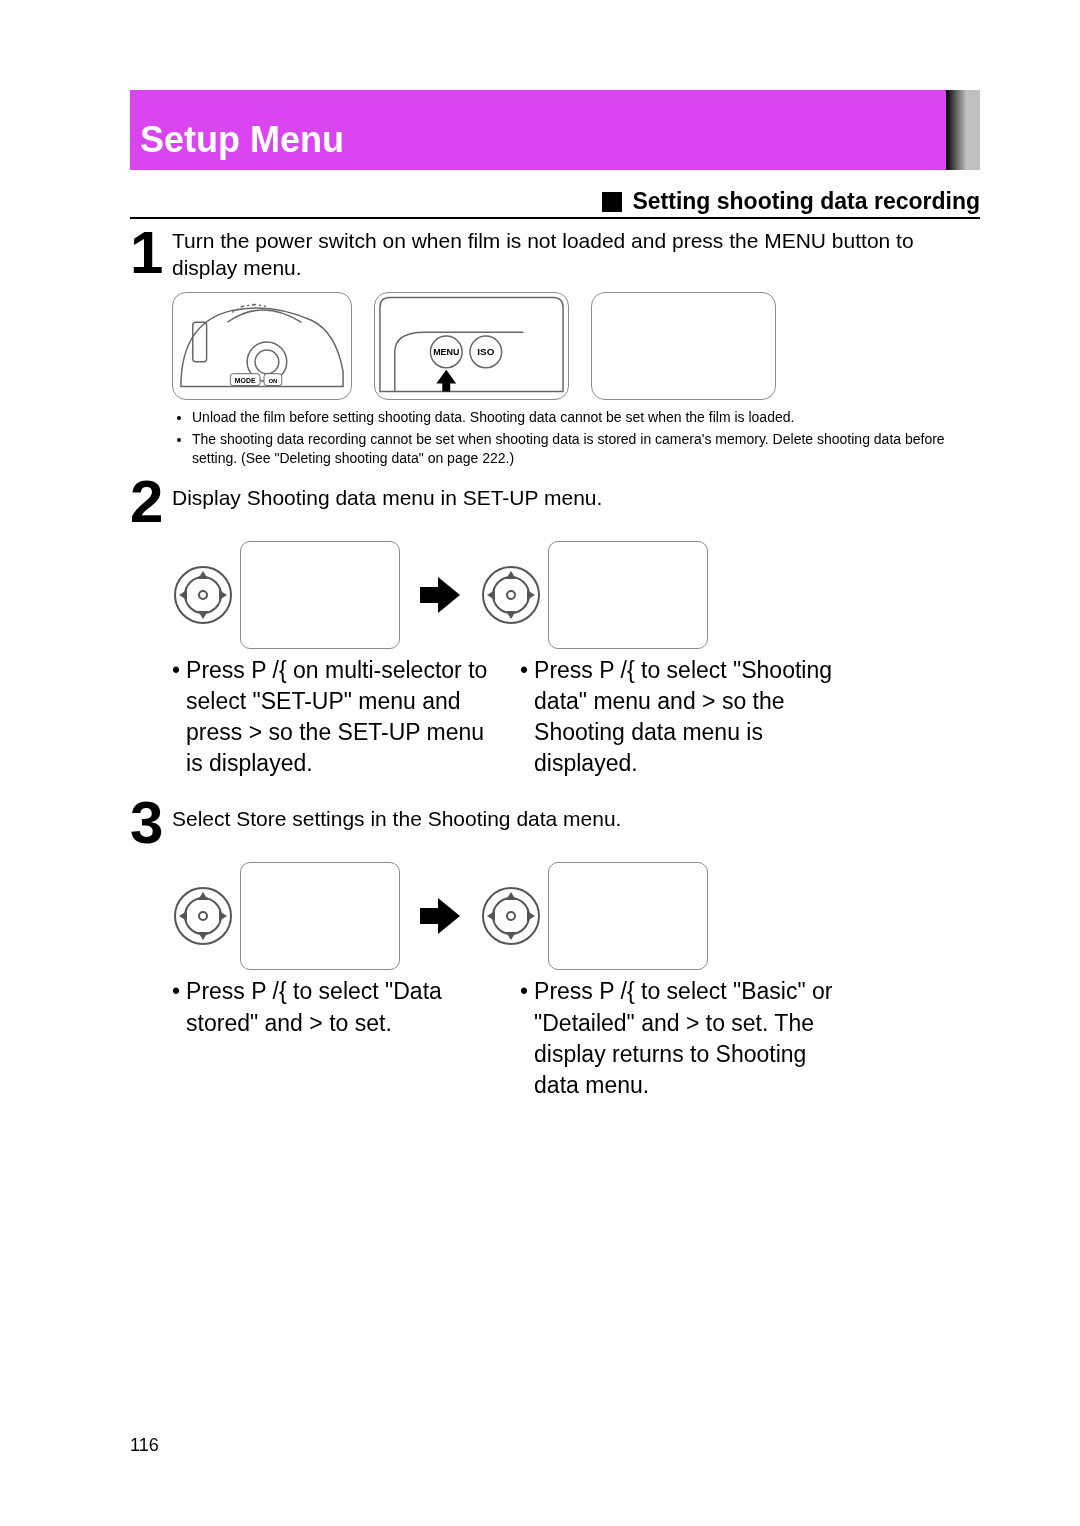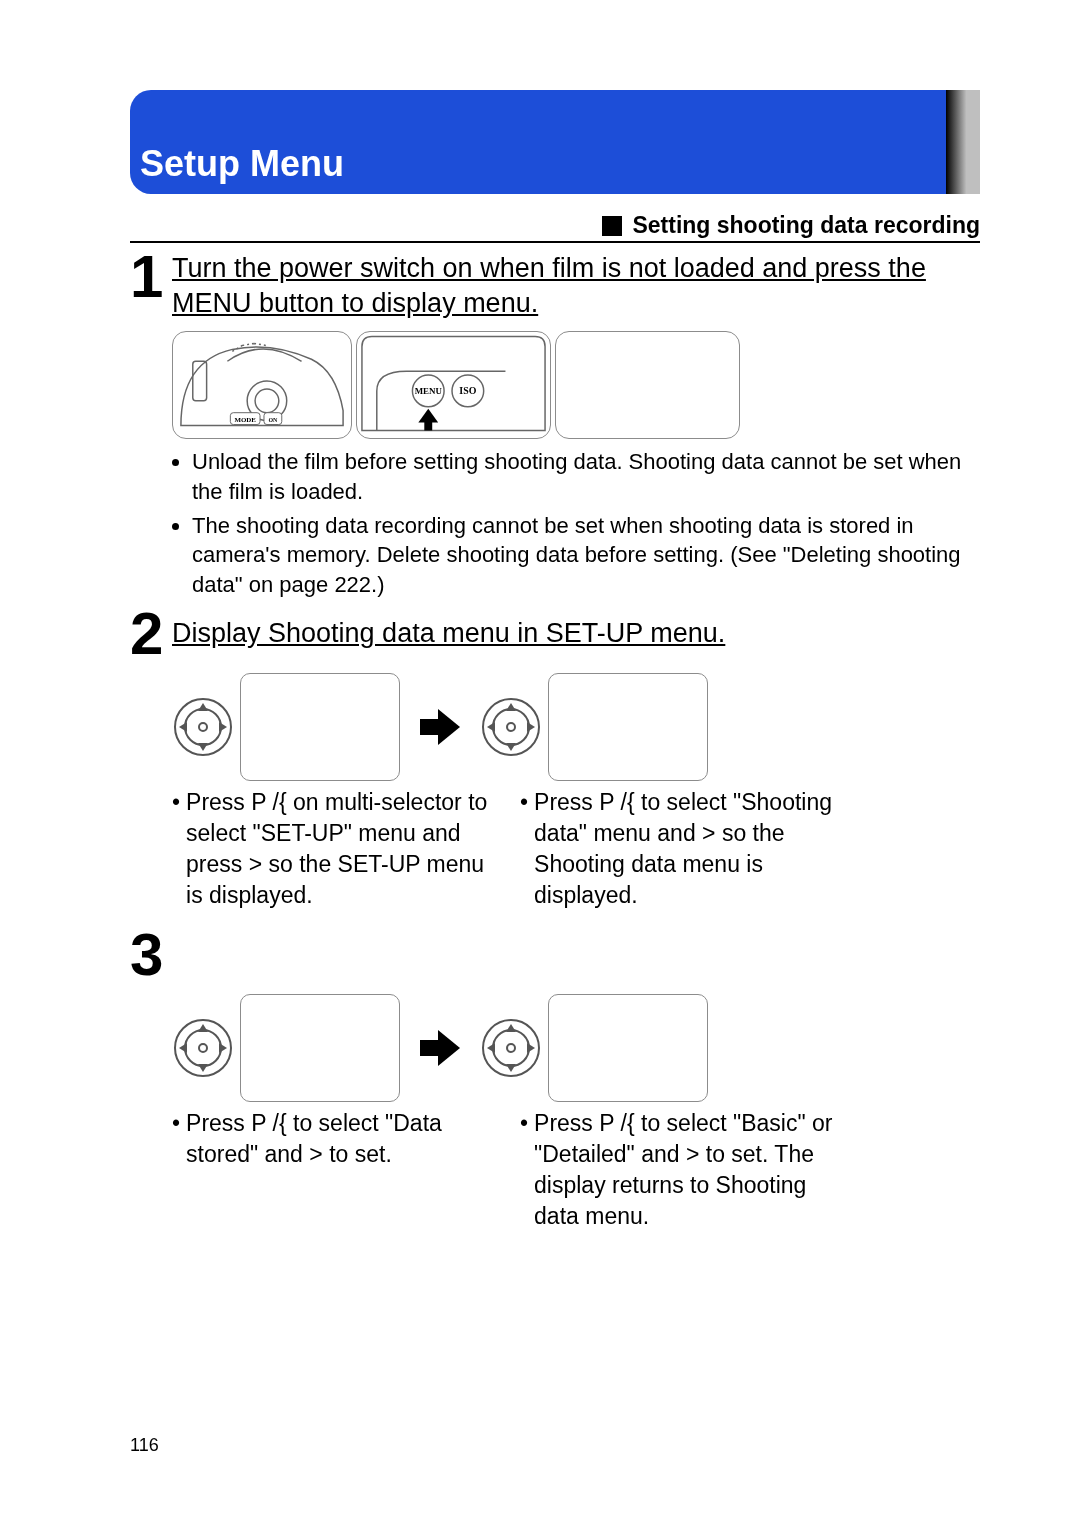--- a/index.html
+++ b/index.html
@@ -12,30 +12,29 @@
   .page {
     width: 1080px;
     height: 1526px;
     box-sizing: border-box;
     padding: 90px 100px 50px 130px;
     position: relative;
   }
 
   
   .titlebar {
-    background: #1d4ed8;
+    background: #d946ef;
     color: #fff;
-    height: 104px;
+    height: 80px;
     display: flex;
     align-items: flex-end;
     padding: 0 10px 12px 10px;
     box-sizing: border-box;
     margin-bottom: 18px;
     position: relative;
-    border-radius: 21px;
   }
   
   .titlebar::after {
     content: "";
     position: absolute;
     right: 0;
     top: 0;
     width: 34px;
     height: 100%;
     background: linear-gradient(90deg, #000 0%, #bfbfbf 60%, #bfbfbf 100%);
@@ -88,36 +87,34 @@
   }
   .step .num {
     font-size: 60px;
     line-height: 0.85;
     font-weight: 900;
     width: 42px;
     flex: none;
     letter-spacing: -2px;
   }
   .step .body {
-    font-size: 27px;
+    font-size: 21px;
     line-height: 1.3;
     padding-top: 0px;
-    text-decoration: underline;
   }
   .step.compact .body {
     padding-top: 8px;
   }
 
   
   .illus-row {
     display: flex;
     align-items: center;
-    gap: 4px;
+    gap: 22px;
     margin: 10px 0 8px 42px;
-    font-family: Liberation Serif, serif;
   }
   .illus-box {
     border: 1.5px solid #8c8c8c;
     border-radius: 14px;
     box-sizing: border-box;
     height: 108px;
     display: flex;
     align-items: center;
     justify-content: center;
     color: #666;
@@ -136,21 +133,21 @@
     width: 195px;
   }
 
   
   .camera-top svg, .menu-iso svg, .lcd svg { display:block; }
 
   
   ul.bullets {
     margin: 4px 0 8px 42px;
     padding-left: 20px;
-    font-size: 22px;
+    font-size: 14px;
     line-height: 1.35;
   }
   ul.bullets li { margin-bottom: 4px; }
 
   
   .instr-row {
     display: flex;
     align-items: center;
     margin-left: 42px;
     margin-top: 14px;
@@ -343,20 +340,21 @@
     </div>
     <div class="caption-col right">
       <div class="bullet">
           <div class="bullet-body">Press P /{  to select "Shooting data" menu and &gt;  so the Shooting data menu is displayed.</div>
         </div>
     </div>
   </div>
 
   <div class="step compact" style="margin-top:18px">
     <div class="num">3</div>
+    <div class="body">Select Store settings in the Shooting data menu.</div>
   </div>
 
   <div class="instr-row">
     <div class="dial">
       <svg viewBox="0 0 62 62" width="62" height="62">
         <g fill="none" stroke="#555" stroke-width="2">
           <circle cx="31" cy="31" r="28"></circle>
           <circle cx="31" cy="31" r="18"></circle>
           <circle cx="31" cy="31" r="4" fill="#fff"></circle>
         </g>

